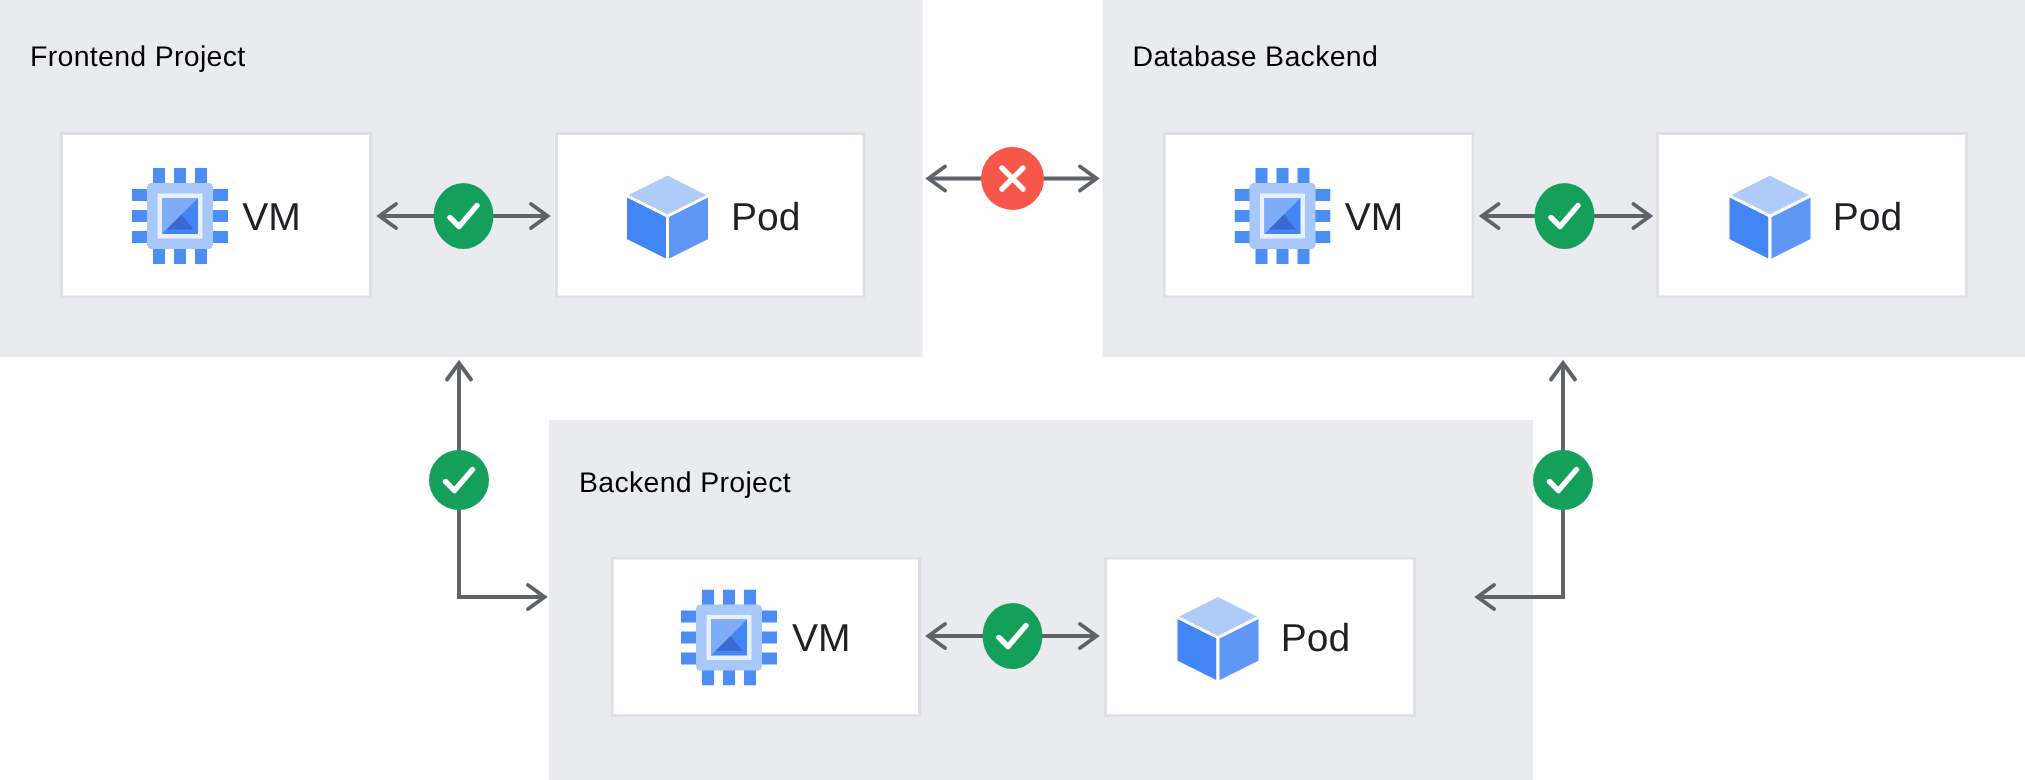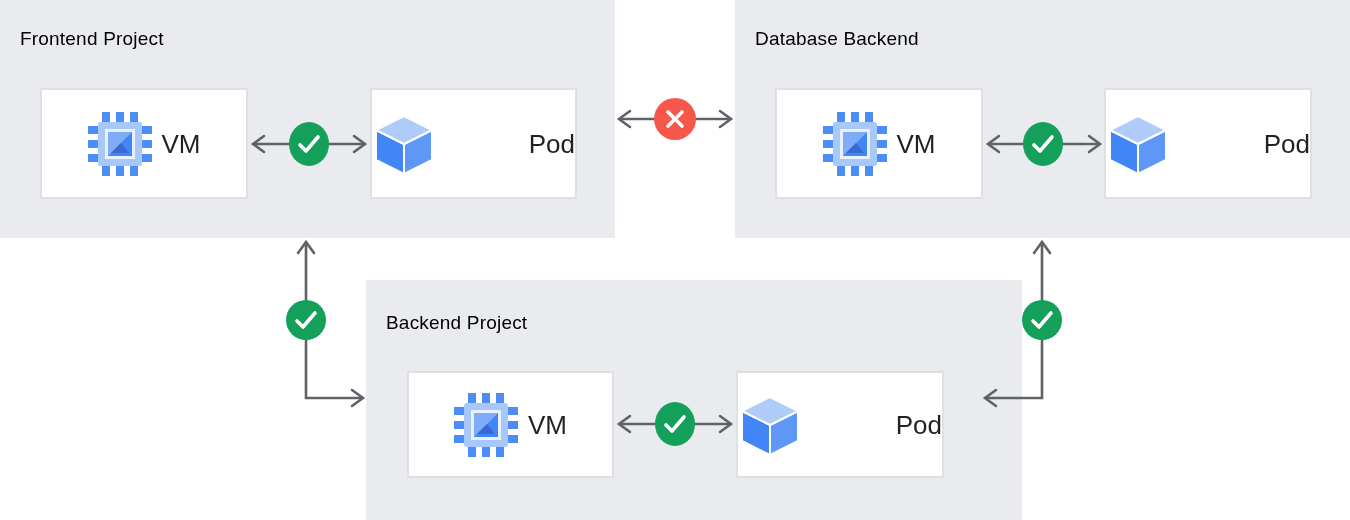--- a/index.html
+++ b/index.html
@@ -34,21 +34,21 @@
     position: absolute;
     background: #FFFFFF;
     border: 2px solid #DEE0E3;
     box-sizing: border-box;
     display: flex;
     align-items: center;
     justify-content: center;
     gap: 10px;
   }
   .node-vm  { left: 40px;  top: 88px; width: 208px; height: 111px; align-items: center; }
-  .node-pod { left: 370px; top: 88px; width: 207px; height: 111px; justify-content: space-between; }
+  .node-pod { left: 370px; top: 88px; width: 207px; height: 111px; }
   .panel-database .node-pod { left: 369px; width: 208px; }
   .panel-backend .node-vm  { left: 41px;  top: 91px; width: 207px; height: 107px; }
   .panel-backend .node-pod { left: 370px; top: 91px; width: 208px; height: 107px; }
   .node-label {
     font-size: 26px;
     color: #1F2124;
     line-height: 1;
   }
   .node-icon { width: 64px; height: 64px; flex: 0 0 auto; }
   .connector-layer {

